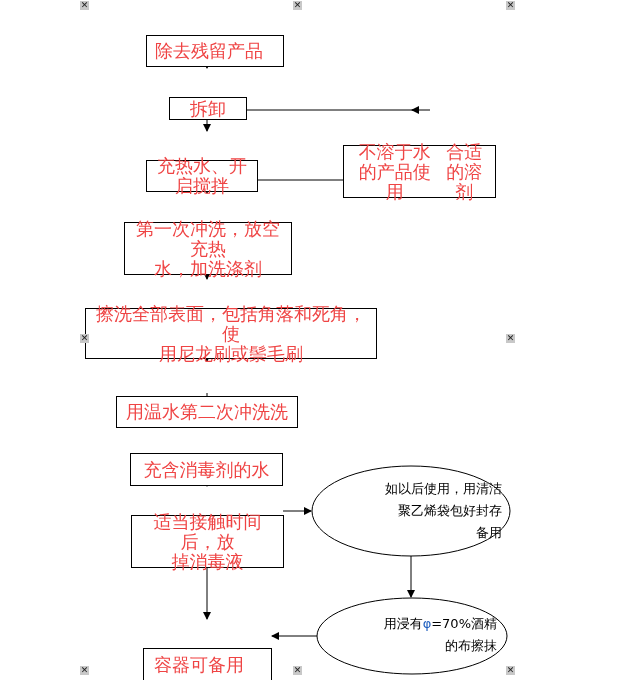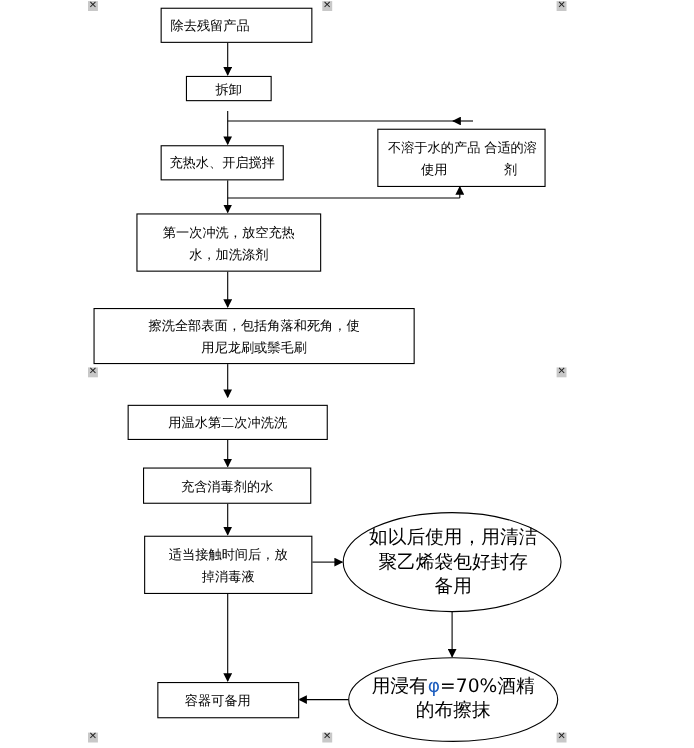--- a/index.html
+++ b/index.html
@@ -1,22 +1,22 @@
 <!DOCTYPE html>
 <html><head>
 <meta charset="utf-8">
 <style>
   html, body { margin: 0; padding: 0; background: #ffffff; }
   body { width: 631px; height: 680px; position: relative; overflow: hidden;
          font-family: "DejaVu Sans", "Liberation Sans", sans-serif; }
   svg#flow { position: absolute; left: 0; top: 0; }
   .node { position: absolute; box-sizing: border-box; border: 1px solid #000;
           background: #fff; display: flex; align-items: center; justify-content: center;
-          text-align: center; font-size: 12px; line-height: 20px; color: #000000; padding: 0 6px; }
-  .ell-text { position: absolute; text-align: center; font-size: 17px; line-height: 22px; color: #000; }
+          text-align: center; font-size: 18px; line-height: 20px; color: #ef4444; padding: 0 6px; margin-top: 28px; }
+  .ell-text { position: absolute; text-align: right; font-size: 13px; line-height: 22px; color: #000; }
   .handle { position: absolute; width: 9px; height: 9px; background: #c8c8c8;
             font-size: 9px; line-height: 9px; text-align: center; color: #222;
             font-family: "DejaVu Sans", sans-serif; }
   .phi { color: #1f5fbf; }
 </style>
 </head>
 <body>
 
 <svg id="flow" width="631" height="680">
   <defs>
@@ -89,21 +89,21 @@
   <div>如以后使用，用清洁</div>
   <div>聚乙烯袋包好封存</div>
   <div>备用</div>
 </div>
 
 <div class="ell-text" style="left:327px;top:613px;width:170px;">
   <div><span>用浸有</span><span class="phi">φ</span><span>=70%酒精</span></div>
   <div>的布擦抹</div>
 </div>
 
-<div class="node" style="left:143px;top:620px;width:129px;height:33px;justify-content:flex-start;padding-left:24px;text-align:center;">
+<div class="node" style="left:143px;top:620px;width:129px;height:33px;justify-content:flex-start;padding-left:10px;text-align:center;">
   <span>容器可备用</span>
 </div>
 
 <div class="handle" style="left:80px;top:1px;">✕</div>
 <div class="handle" style="left:293px;top:1px;">✕</div>
 <div class="handle" style="left:506px;top:1px;">✕</div>
 <div class="handle" style="left:80px;top:334px;">✕</div>
 <div class="handle" style="left:506px;top:334px;">✕</div>
 <div class="handle" style="left:80px;top:666px;">✕</div>
 <div class="handle" style="left:293px;top:666px;">✕</div>

